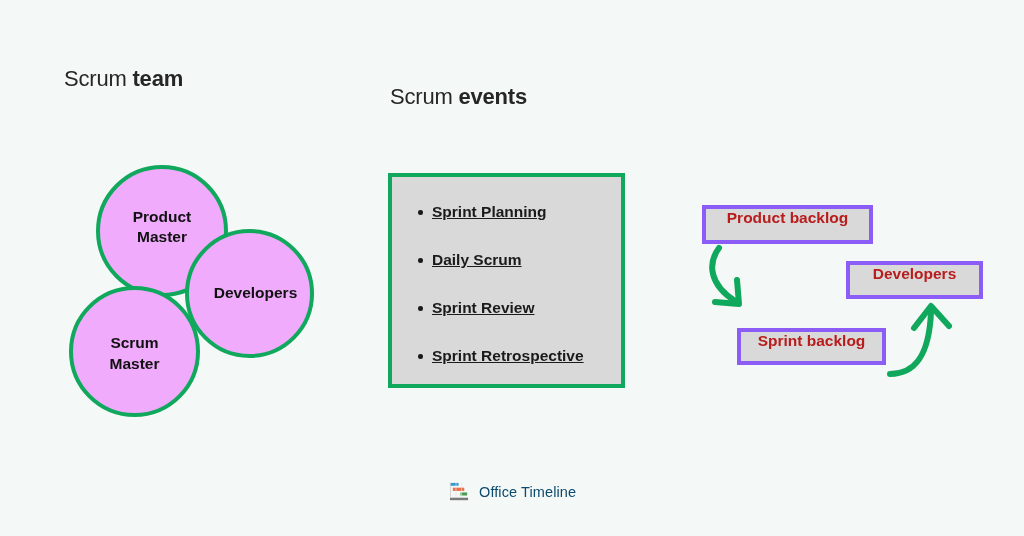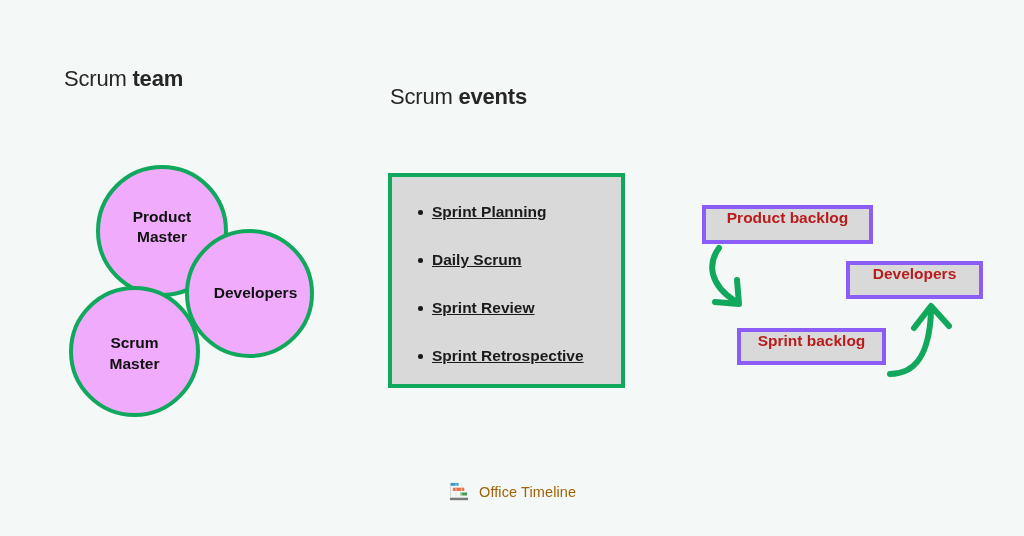--- a/index.html
+++ b/index.html
@@ -152,21 +152,21 @@
     align-items: center;
     gap: 9px;
   }
   #logo-mark {
     width: 21px;
     height: 21px;
     display: block;
   }
   #logo-text {
     font-size: 14.5px;
-    color: #a16207;
+    color: #0c4a6e;
     font-weight: 400;
     letter-spacing: 0.1px;
     white-space: nowrap;
   }
 </style>
 </head>
 <body>
 
 <div class="canvas">
 

